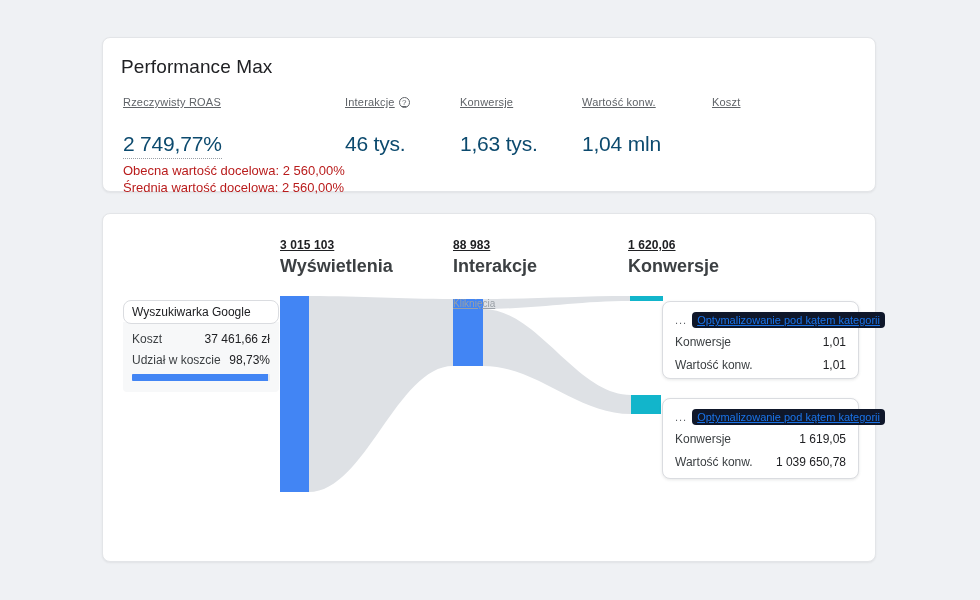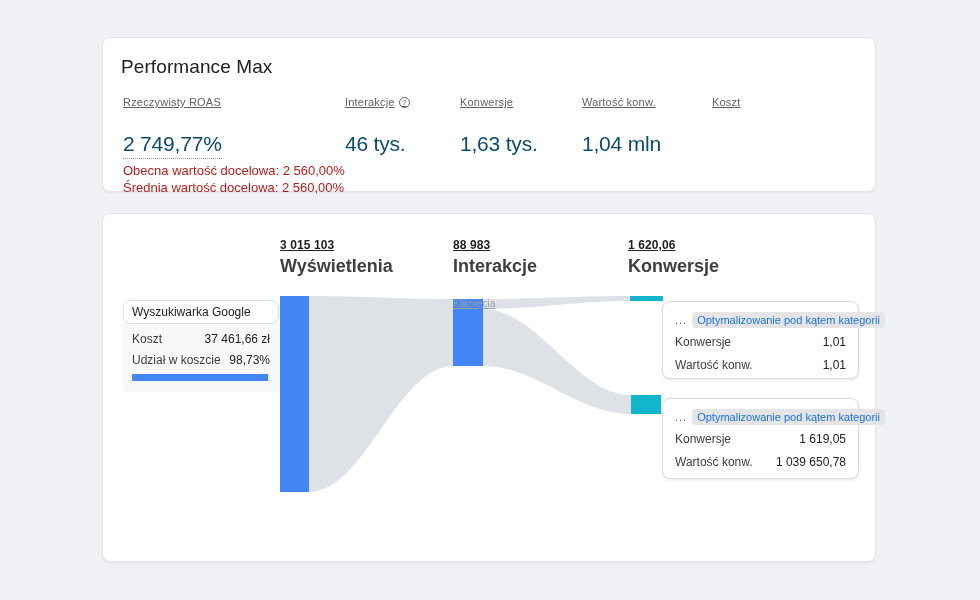--- a/index.html
+++ b/index.html
@@ -73,22 +73,22 @@
     position: absolute; left: 559px; width: 197px;
     background: #fff; border: 1px solid #dadce0; border-radius: 8px;
     box-shadow: 0 1px 3px rgba(60,64,67,.12);
     padding: 10px 12px 8px;
   }
   #conv-box-1 { top: 87px; height: 78px; }
   #conv-box-2 { top: 184px; height: 81px; }
   .conv-head { display: flex; align-items: center; gap: 5px; margin-bottom: 7px; white-space: nowrap; }
   .ellipsis-prefix { font-size: 11px; color: #5f6368; letter-spacing: 1px; }
   .category-chip {
-    font-size: 11px; color: #1a73e8; background: #e5e5e5;
-    padding: 2px 5px; border-radius: 4px;
+    font-size: 11px; color: #1a73e8; background: #0f172a;
+    padding: 2px 5px; border-radius: 4px; text-decoration: underline;
   }
   .conv-box .kv-row { margin-bottom: 9px; }
 </style>
 </head>
 <body>
 
 <div class="card" id="summary-card">
   <div class="card-title">Performance Max</div>
 
   <div class="metric" id="m-roas">

